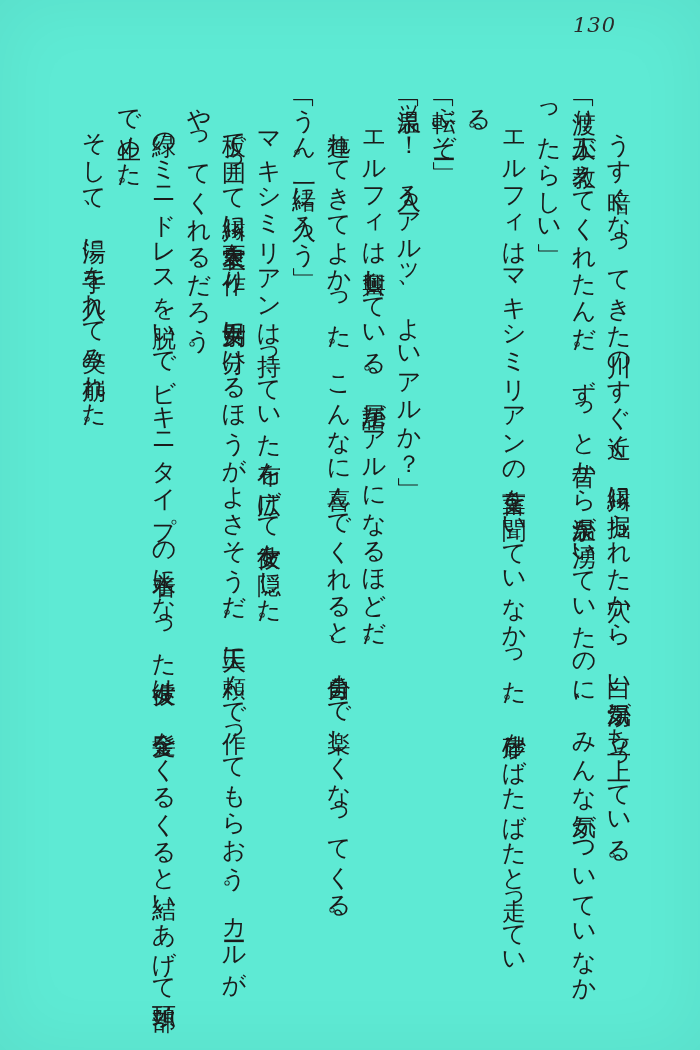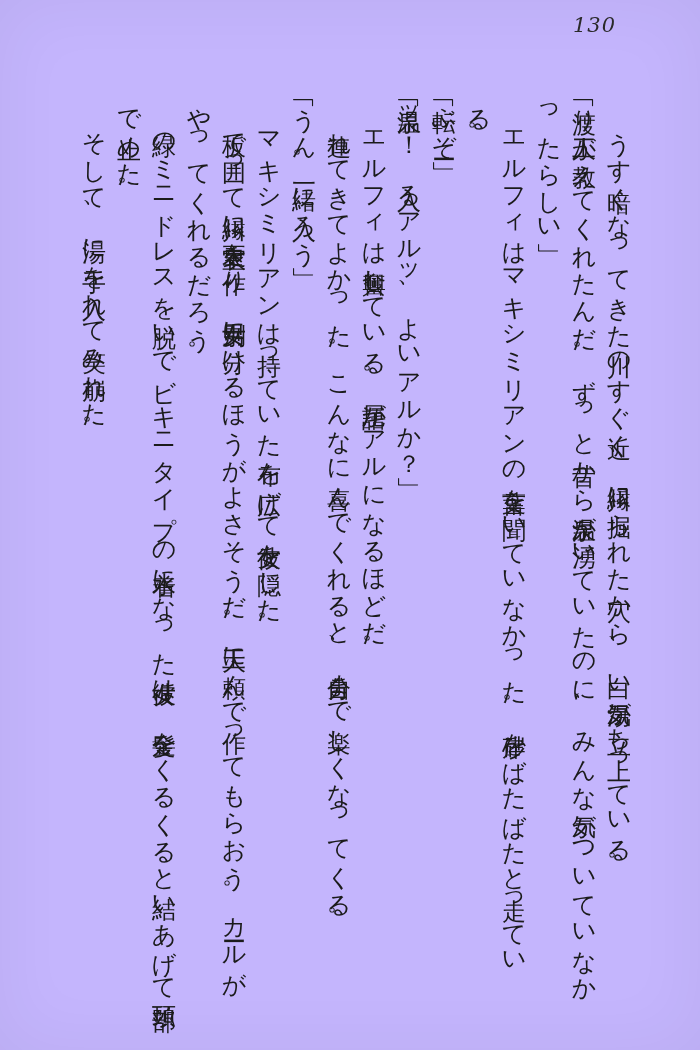--- a/index.html
+++ b/index.html
@@ -1,20 +1,20 @@
 <!DOCTYPE html>
 <html lang="ja"><head>
 <meta charset="utf-8">
 <style>
   html,body { margin:0; padding:0; }
   .page {
     position: relative;
     width: 700px;
     height: 1050px;
-    background: #c4b5fd;
+    background: #5eead4;
     overflow: hidden;
     font-family: "DejaVu Serif", "Liberation Serif", serif;
     box-shadow: inset 0 0 70px rgba(0,0,0,0.05);
   }
   .page-number {
     position: absolute;
     top: 13px;
     right: 84px;
     font-size: 21px;
     font-style: italic;

